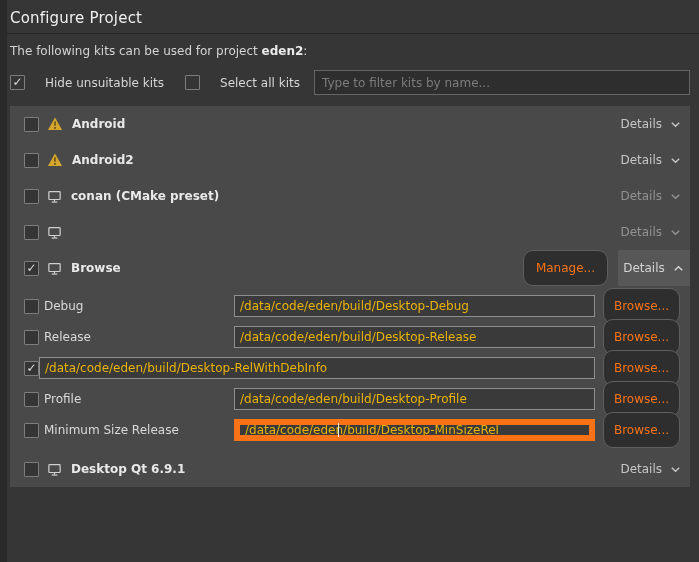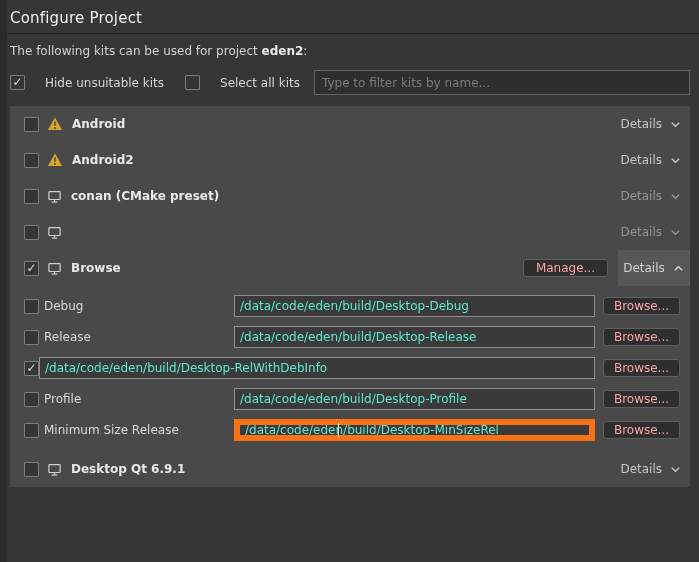--- a/index.html
+++ b/index.html
@@ -40,33 +40,33 @@
   .kit-name { margin-left:9px; font-size:12px; font-weight:bold; color:#e9e9e9; white-space:nowrap; }
   .spacer { flex:1; }
   .details-btn { display:flex; align-items:center; gap:7px; font-size:12px; color:#c6c6c6; cursor:default; }
   .details-btn.disabled { color:#929292; }
   .details-box {
     height:36px; width:72px; background:#575757; flex:none;
     display:flex; align-items:center; justify-content:center; gap:7px;
     font-size:12px; color:#d4d4d4;
   }
   .btn {
-    height:18px; background:#2e2e2e; border:1px solid #5f5f5f; border-radius:3px;
-    color:#fca5a5; font:12px "DejaVu Sans",sans-serif; padding:0 12px; white-space:nowrap;
+    height:36px; background:#2e2e2e; border:1px solid #5f5f5f; border-radius:10px;
+    color:#f97316; font:12px "DejaVu Sans",sans-serif; padding:0 12px; white-space:nowrap;
   }
   .manage-btn { margin-right:10px; flex:none; }
 
   .configs { padding:8px 10px 9px 14px; }
   .config-row { display:flex; align-items:center; height:24px; margin-bottom:7px; }
   .config-row:last-child { margin-bottom:0; }
   .config-label { margin-left:5px; width:190px; font-size:12px; color:#dadada; flex:none; white-space:nowrap; }
   .path-wrap { flex:1; position:relative; display:flex; align-items:center; }
   .path-input {
     width:100%; height:22px; background:#3a3a3a; border:1px solid #8f8f8f;
-    color:#5eead4; font:12px "DejaVu Sans",sans-serif; padding:0 5px; outline:none;
+    color:#eab308; font:12px "DejaVu Sans",sans-serif; padding:0 5px; outline:none;
   }
   .path-input.focused { border:6px solid #f97316; }
   .caret { position:absolute; top:4px; left:96px; width:1px; height:14px; background:#ececec; }
   .browse-btn { margin-left:8px; width:77px; padding:0; flex:none; text-align:center; }
 
   svg { display:block; }
 </style>
 </head>
 <body>
 

